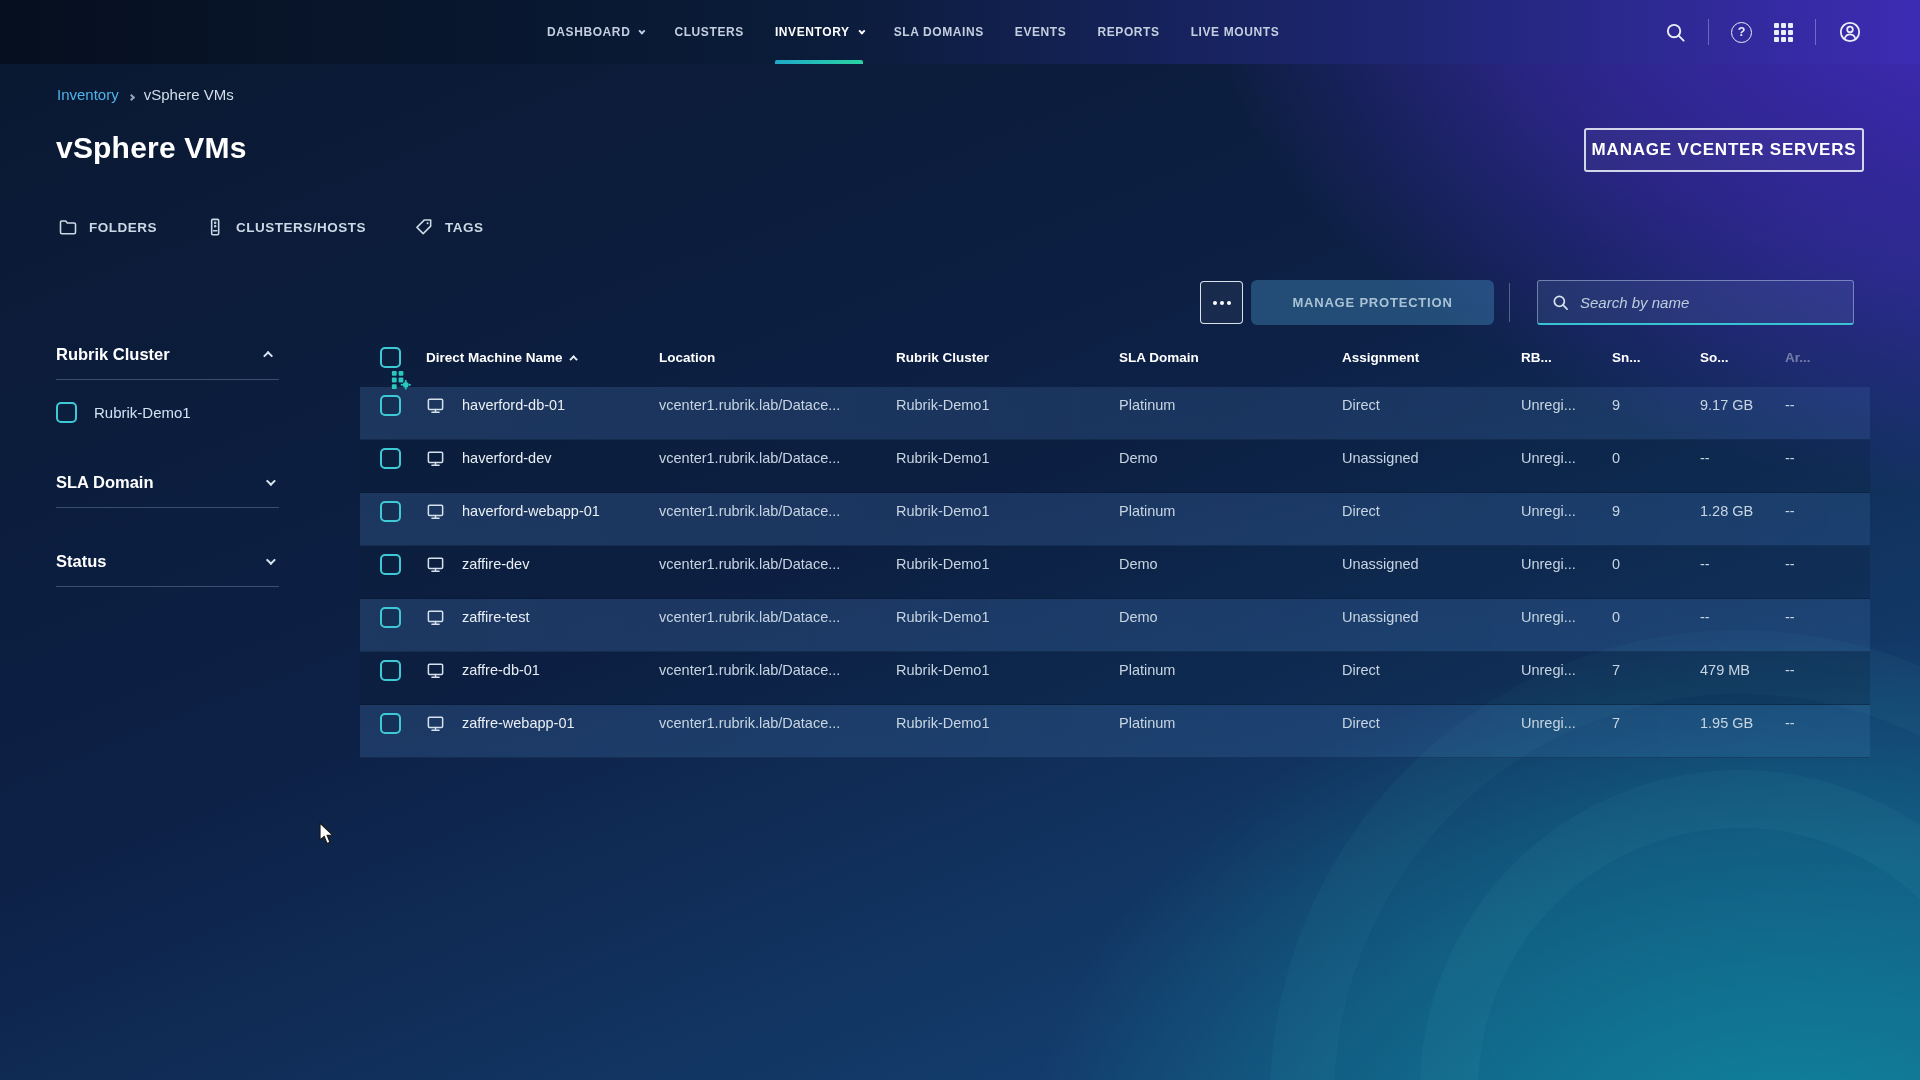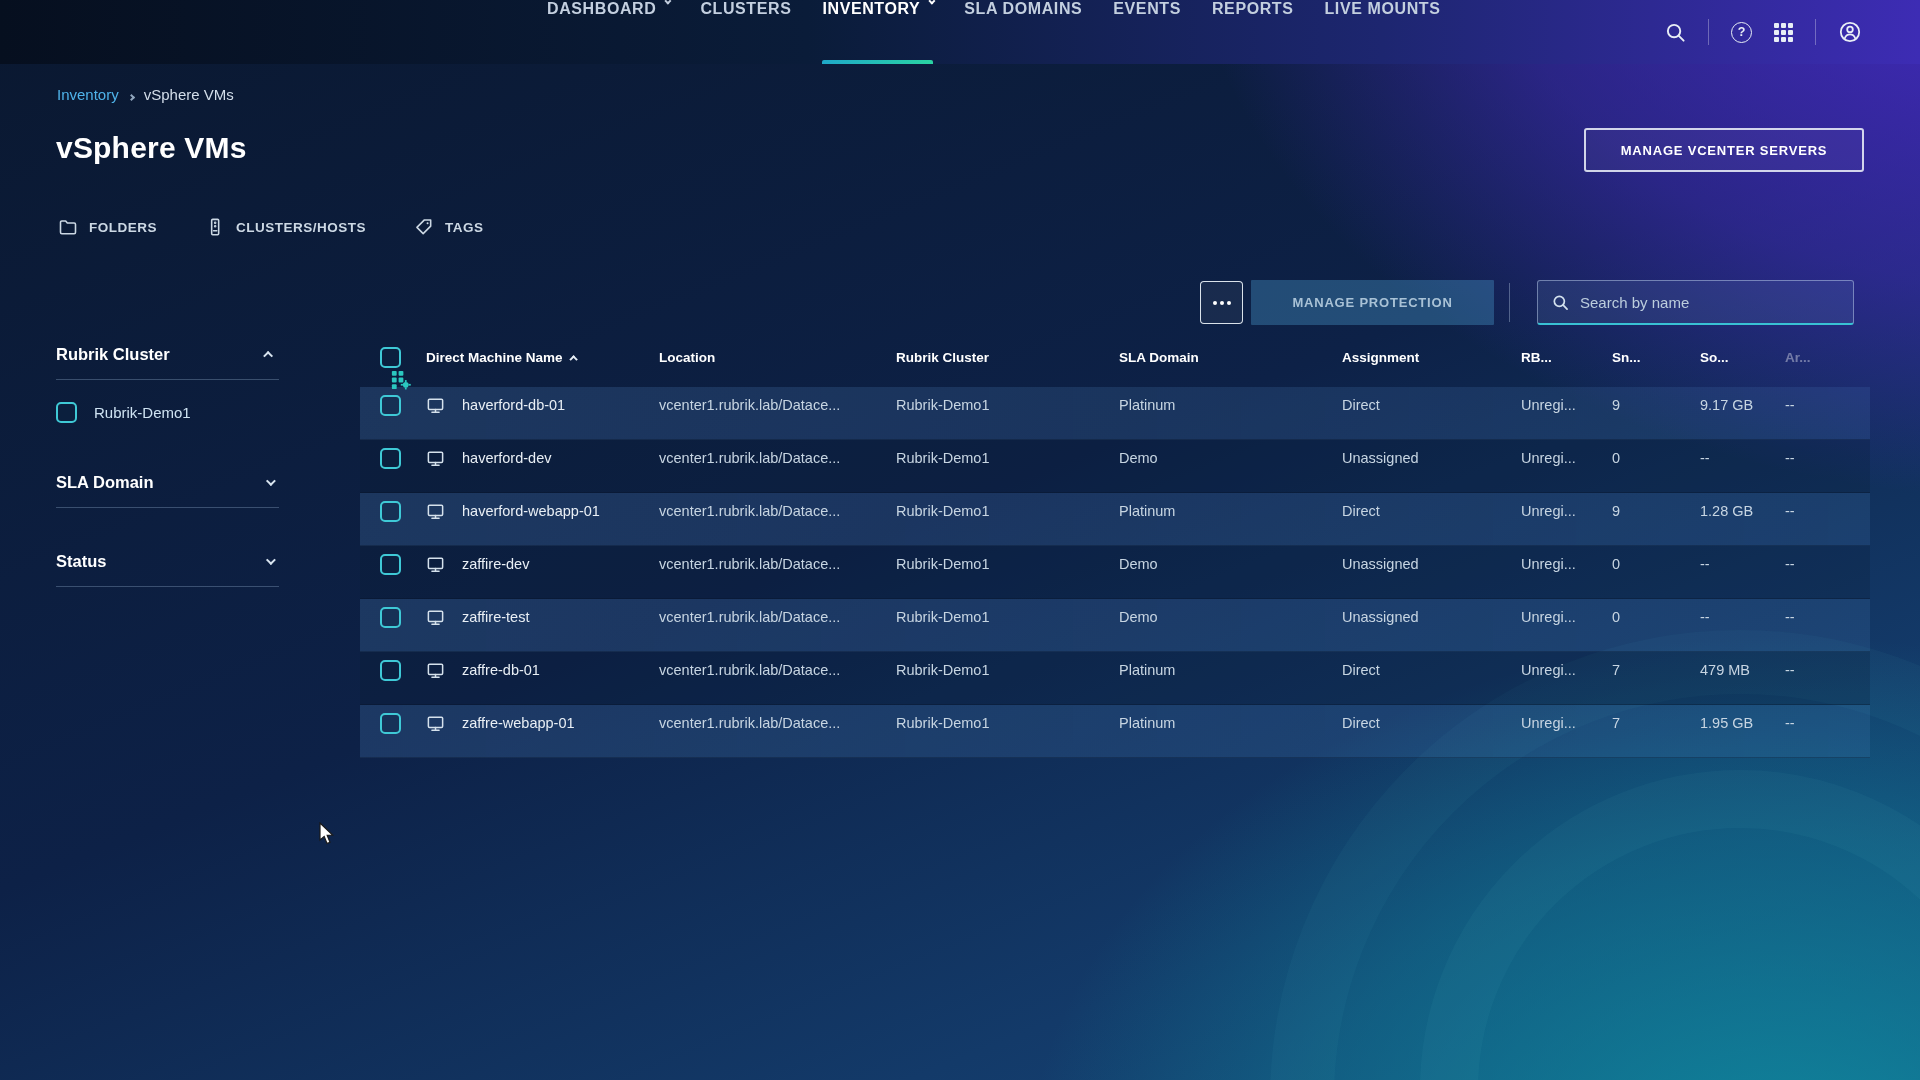--- a/index.html
+++ b/index.html
@@ -20,22 +20,22 @@
   
   .topnav {
     position:absolute; top:0; left:0; width:1920px; height:64px;
     background:linear-gradient(90deg, #060f1f 0%, #0a1c39 42%, #1d2670 72%, #3d2cb4 100%);
     display:flex; align-items:center;
   }
   .brand { position:absolute; left:56px; top:0; height:64px; display:flex; align-items:center; gap:18px; }
   .brand-divider { width:1px; height:34px; background:rgba(255,255,255,0.28); }
   .brand-title { font-size:15px; font-weight:700; color:#ffffff; letter-spacing:0.2px; }
   .menu { position:absolute; left:547px; top:0; height:64px; display:flex; align-items:center; gap:31px; }
-  .menu-item { position:relative; height:64px; display:flex; gap:8px;
-    font-size:16px; font-weight:600; letter-spacing:0.6px; color:#c3cfdf; cursor:pointer; }
+  .menu-item { position:relative; height:64px; display:flex; align-items:center; gap:8px;
+    font-size:12px; font-weight:600; letter-spacing:0.6px; color:#c3cfdf; cursor:pointer; }
   .menu-item.active { color:#ffffff; font-weight:700; }
   .menu-item.active::after { content:""; position:absolute; left:0; right:0; bottom:0; height:4px;
     border-radius:2px 2px 0 0; background:linear-gradient(90deg,#1fa9c9,#2ad3a2); }
   .chev { width:7px; height:7px; border-right:2px solid currentColor; border-bottom:2px solid currentColor;
     display:inline-block; transform:rotate(45deg) translateY(-2px); }
   .chev.up { transform:rotate(-135deg) translateY(-2px); }
   .chev.sm { width:5px; height:5px; }
   .nav-icons { position:absolute; right:58px; top:0; height:64px; display:flex; align-items:center; gap:22px; }
   .icon-btn { display:flex; align-items:center; justify-content:center; cursor:pointer; color:#e8eef6; }
   .vdiv { width:1px; height:26px; background:rgba(255,255,255,0.30); }
@@ -47,21 +47,21 @@
   
   .breadcrumb { position:absolute; top:86px; left:57px; display:flex; align-items:center; gap:10px; font-size:15px; }
   .crumb-link { color:#4fb3ea; cursor:pointer; }
   .crumb-sep { color:#90a6bd; }
   .crumb-sep .chev { width:5px; height:5px; transform:rotate(-45deg); border-width:2px; }
   .crumb-current { color:#d3deea; }
   .page-title { position:absolute; top:131px; left:56px; font-size:30px; font-weight:700; color:#ffffff; letter-spacing:0.2px; }
   .btn-outline {
     position:absolute; top:128px; left:1584px; width:280px; height:44px;
     background:rgba(255,255,255,0.04); border:2px solid rgba(238,243,250,0.85); border-radius:3px;
-    color:#ffffff; font-size:13px; font-weight:700; letter-spacing:0.8px;
+    color:#ffffff; font-size:17px; font-weight:700; letter-spacing:0.8px;
     display:flex; align-items:center; justify-content:center; cursor:pointer;
     font-family:"Liberation Sans", sans-serif;
   }
 
   
   .tabs { position:absolute; top:203px; left:56px; display:flex; gap:44px; height:48px; }
   .tab { position:relative; display:flex; align-items:center; gap:11px; font-size:13.5px; font-weight:600;
     letter-spacing:0.5px; color:#ccd8e4; cursor:pointer; padding:0 2px; }
   .tab.active { color:#ffffff; font-weight:700; }
   .tab.active::after { content:""; position:absolute; left:0; right:0; bottom:0; height:4px;
@@ -79,30 +79,30 @@
     background:rgba(12,36,66,0.35); cursor:pointer; }
   .filter-option-label { font-size:15px; color:#cfe3f2; }
   .filter-gap { height:36px; }
 
   
   .more-btn { position:absolute; top:281px; left:1200px; width:43px; height:43px;
     border:1.6px solid rgba(240,246,252,0.9); border-radius:4px; background:rgba(255,255,255,0.05);
     display:flex; align-items:center; justify-content:center; gap:3px; cursor:pointer; }
   .more-btn i { width:4px; height:4px; border-radius:50%; background:#ffffff; }
   .btn-protect { position:absolute; top:280px; left:1251px; width:243px; height:45px;
-    background:rgba(72,150,201,0.38); border:none; border-radius:1px;
+    background:rgba(72,150,201,0.38); border:none; border-radius:6px;
     color:#a9c2d6; font-size:13px; font-weight:700; letter-spacing:0.8px;
     display:flex; align-items:center; justify-content:center; cursor:default;
     font-family:"Liberation Sans", sans-serif; }
   .toolbar-divider { position:absolute; top:283px; left:1509px; width:1px; height:39px; background:rgba(200,220,240,0.35); }
   .search-box { position:absolute; top:280px; left:1537px; width:317px; height:45px;
     background:rgba(105,145,195,0.16); border:1px solid rgba(205,225,245,0.45); border-bottom:2px solid #39c1d4;
     border-radius:3px; display:flex; align-items:center; padding:0 14px; gap:11px; }
   .search-box input { flex:1; background:transparent; border:none; outline:none; color:#eef4fa;
-    font-size:15px; font-family:"Liberation Sans", sans-serif; }
+    font-size:15px; font-style:italic; font-family:"Liberation Sans", sans-serif; }
   .search-box input::placeholder { color:#bccddd; }
 
   
   .table { position:absolute; top:347px; left:360px; width:1510px; }
   .tr { display:grid; grid-template-columns:46px 233px 237px 223px 223px 179px 91px 88px 85px 1fr;
     align-items:center; padding-left:20px; }
   .thead { height:40px; font-size:13.5px; font-weight:700; color:#ffffff; }
   .thead .dim { color:rgba(255,255,255,0.38); }
   .th { display:flex; align-items:center; gap:9px; cursor:pointer; }
   .sort { width:6px; height:6px; border-right:2px solid #e7eef6; border-bottom:2px solid #e7eef6;

